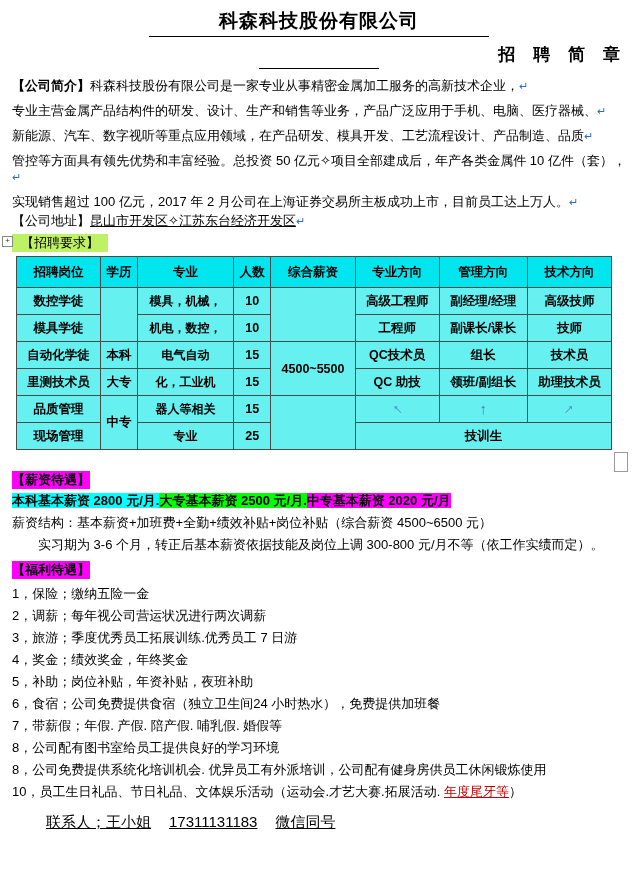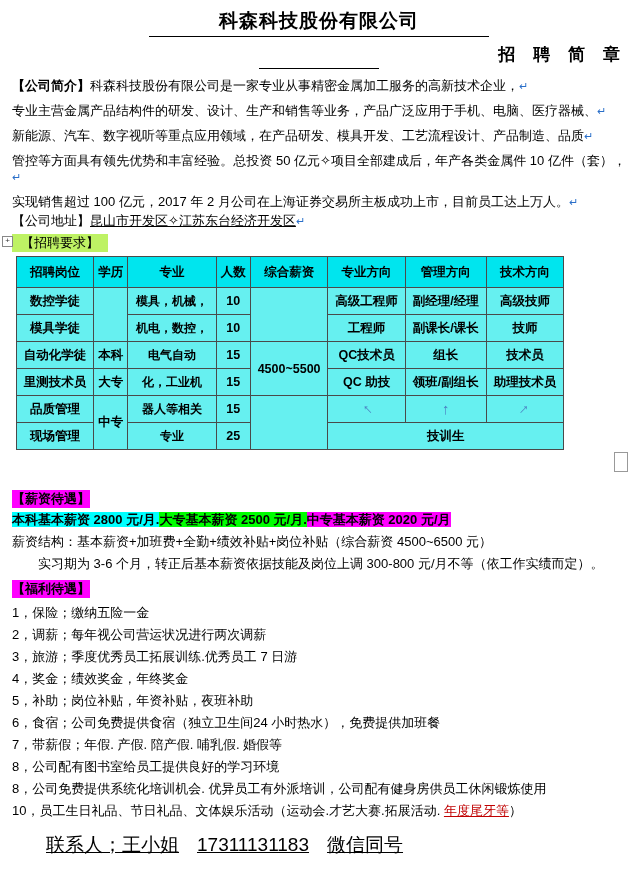--- a/index.html
+++ b/index.html
@@ -85,22 +85,22 @@
     border: 1px solid #888;
     font-size: 8px;
     line-height: 8px;
     text-align: center;
     color: #333;
     background: #fff;
   }
 
   table.jobs {
     border-collapse: collapse;
-    width: 548px;
-    margin: 4px 0 22px 4px;
+    width: 596px;
+    margin: 4px 0 3px 4px;
     font-size: 12.5px;
   }
   table.jobs td, table.jobs th {
     border: 1px solid #4a4a4a;
     text-align: center;
     vertical-align: middle;
     padding: 2px 2px;
     background: #66f0f0;
     font-weight: bold;
     height: 22px;
@@ -152,21 +152,21 @@
   }
   ol.benefits li {
     line-height: 22px;
     margin: 0;
   }
   .u-red { color: #c00000; text-decoration: underline; }
 
   .contact {
     margin-top: 10px;
     margin-left: 34px;
-    font-size: 19px;
+    font-size: 15px;
   }
   .contact u { text-decoration: underline; }
   .contact .gap { display: inline-block; width: 18px; }
 
   .marker-box {
     position: absolute;
     right: 8px;
     width: 12px;
     height: 18px;
     border: 1px solid #999;

